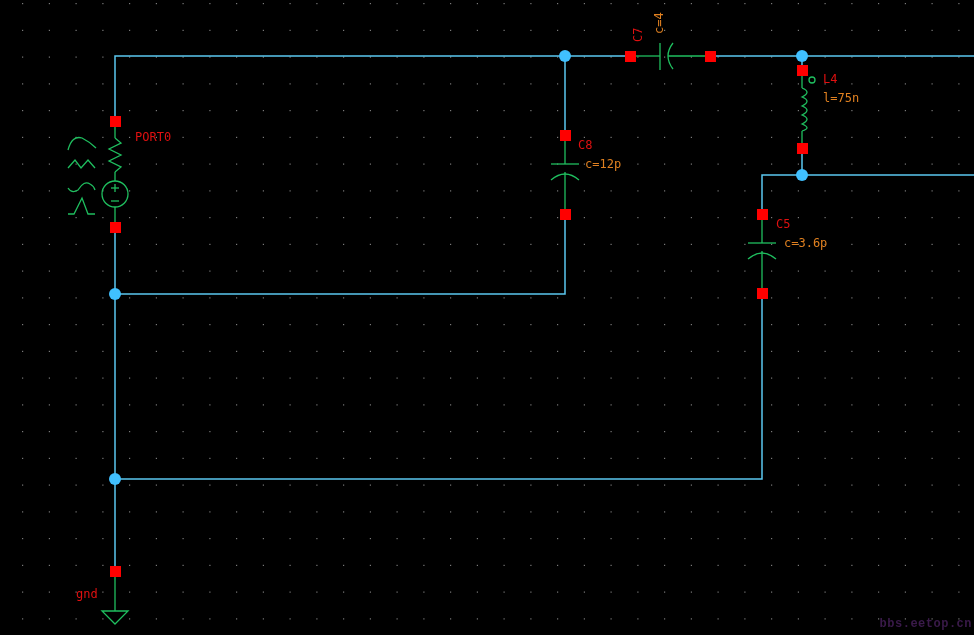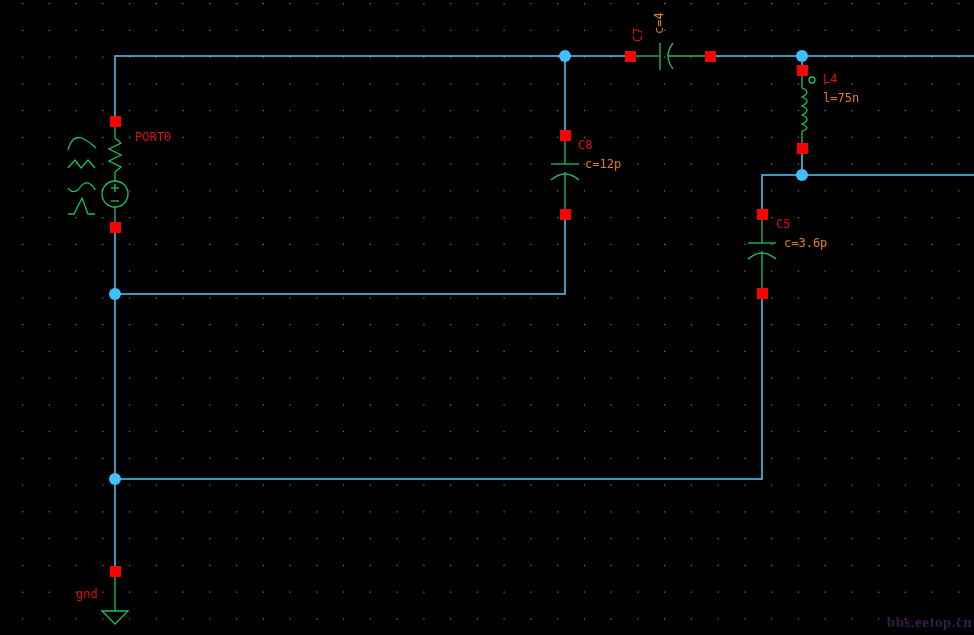--- a/index.html
+++ b/index.html
@@ -1,19 +1,19 @@
 <!DOCTYPE html>
 <html><head>
 <meta charset="utf-8">
 <style>
   html, body { margin:0; padding:0; background:#000; }
   body { width:974px; height:635px; overflow:hidden; position:relative; font-family:"DejaVu Sans Mono", monospace; }
   #canvas { position:absolute; left:0; top:0; width:974px; height:635px; }
   .lbl { font-family:"DejaVu Sans Mono", monospace; font-size:12px; }
-  .watermark { position:absolute; right:2px; bottom:4px; color:#3a1a4a; font-family:Liberation Serif, serif; font-weight:bold; font-size:15px; letter-spacing:0.5px; }
+  .watermark { position:absolute; right:2px; bottom:4px; color:#3a1a4a; font-family:Liberation Mono, monospace; font-weight:bold; font-size:12px; letter-spacing:0.5px; }
 </style>
 </head>
 <body>
 
 <svg id="canvas" width="974" height="635" viewBox="0 0 974 635">
   <g id="grid">
       <rect x="22.0" y="3.0" width="1.2" height="1.2" fill="#7a7a7a"></rect>
       <rect x="22.0" y="29.8" width="1.2" height="1.2" fill="#7a7a7a"></rect>
       <rect x="22.0" y="56.5" width="1.2" height="1.2" fill="#7a7a7a"></rect>
       <rect x="22.0" y="83.3" width="1.2" height="1.2" fill="#7a7a7a"></rect>

